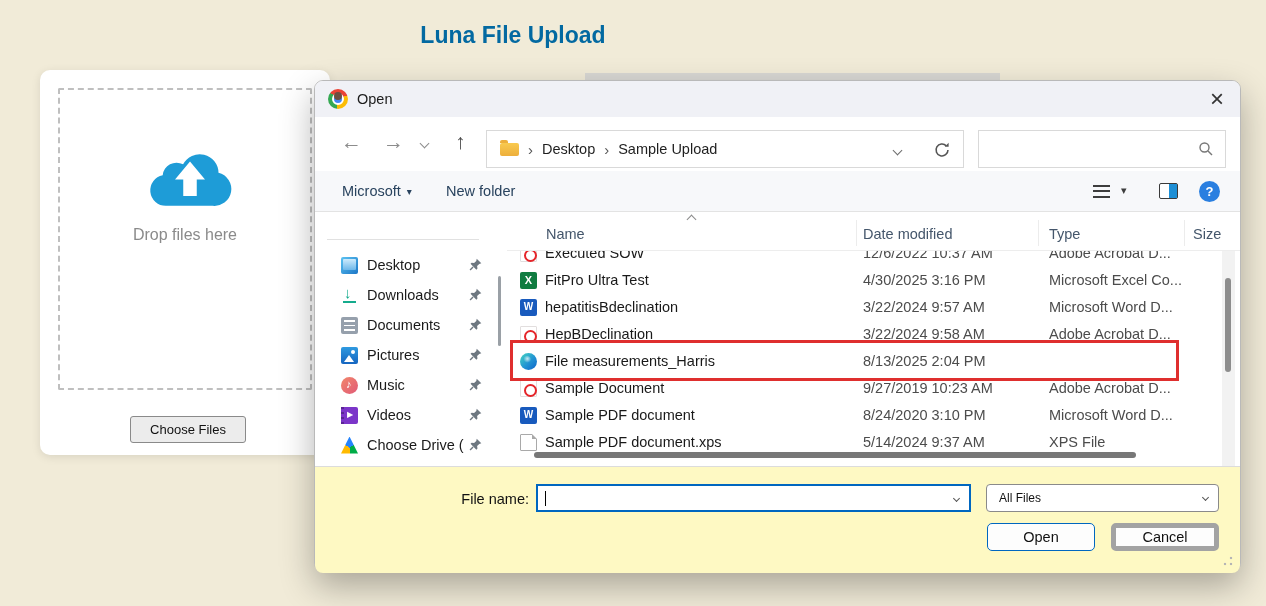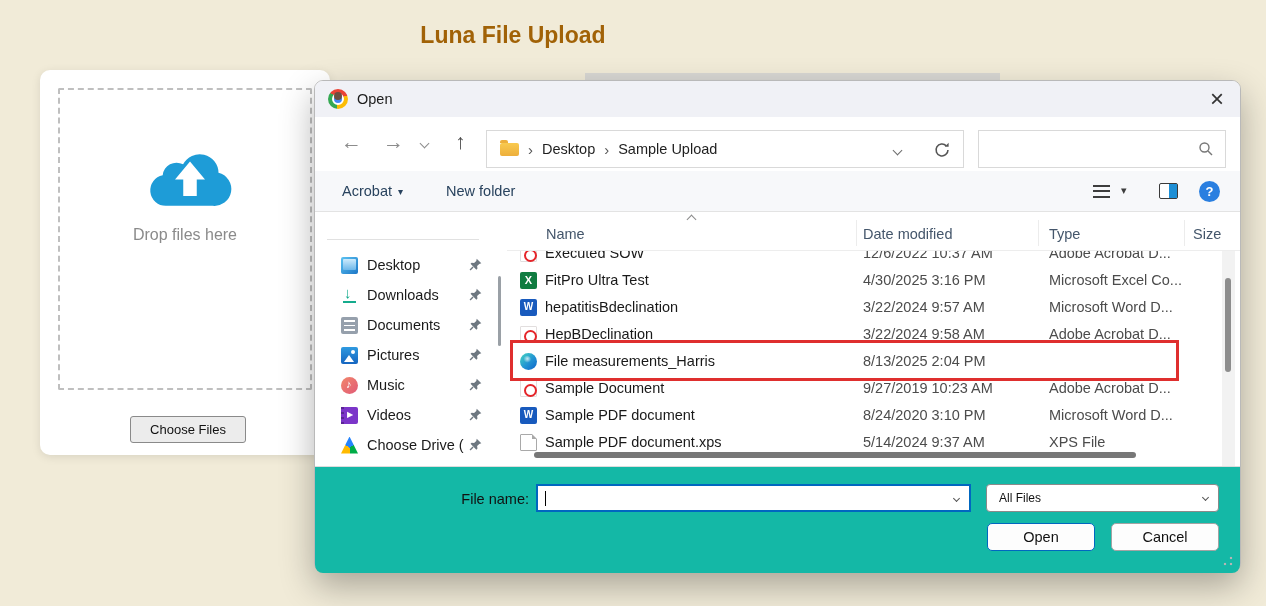--- a/index.html
+++ b/index.html
@@ -2,21 +2,21 @@
 <html><head>
 <meta charset="utf-8">
 <style>
   * { margin:0; padding:0; box-sizing:border-box; }
   html,body { width:1266px; height:606px; }
   body { font-family:"Liberation Sans", sans-serif; background:#f1ebd8; overflow:hidden; }
   .stage { position:relative; width:1266px; height:606px; background:#f1ebd8; }
 
   
   .page-title { position:absolute; top:22px; left:0; width:1026px; text-align:center;
-    font-size:23px; font-weight:bold; color:#a16207; }
+    font-size:23px; font-weight:bold; color:#0369a1; }
   .bg-strip { position:absolute; left:585px; top:73px; width:415px; height:12px; background:#d8d7d3; }
   .upload-card { position:absolute; left:40px; top:70px; width:290px; height:385px; background:#fff;
     border-radius:10px; box-shadow:0 2px 10px rgba(0,0,0,.10); }
   .dropzone { position:absolute; left:18px; top:18px; width:254px; height:302px;
     border:2px dashed #bfbfbf; border-radius:2px; }
   .cloud { position:absolute; left:82px; top:50px; width:96px; height:76px; }
   .drop-label { position:absolute; left:0; top:136px; width:100%; text-align:center;
     font-size:16px; color:#8a8a8a; }
   .choose-btn { position:absolute; left:90px; top:346px; width:116px; height:27px;
     background:#ececec; border:1px solid #8a8a8a; border-radius:3px; font-size:13px; color:#111;
@@ -140,36 +140,36 @@
     border-left:5px solid #a9a9a9; border-top:5px solid #fff; }
 
   .redbox { position:absolute; left:3px; top:128px; width:669px; height:41px;
     border:3px solid #df2f2e; z-index:4; }
   .hscroll { position:absolute; left:27px; top:240px; width:602px; height:6px; background:#777;
     border-radius:3px; z-index:5; }
   .vtrack { position:absolute; left:715px; top:39px; width:13px; height:215px; background:#f2f2f2; }
   .vthumb { position:absolute; left:3px; top:27px; width:6px; height:94px; background:#8d8d8d; border-radius:3px; }
 
   
-  .footer { position:absolute; left:0; top:385px; right:0; height:107px; background:#14b8a6;
+  .footer { position:absolute; left:0; top:385px; right:0; height:107px; background:#fef9c3;
     border-top:1px solid #dcdcdc; border-radius:0 0 8px 8px; }
   .fn-label { position:absolute; left:100px; top:24px; width:114px; text-align:right; font-size:14.5px; color:#111; }
   .fn-input { position:absolute; left:221px; top:17px; width:435px; height:28px; background:#fff;
     border:2px solid #0067c0; }
   .fn-input input { position:absolute; left:6px; top:1px; width:390px; height:22px; border:none; outline:none;
     font-size:14px; font-family:"Liberation Sans", sans-serif; }
   .fn-caret { position:absolute; left:7px; top:5px; width:1px; height:15px; background:#000; }
   .combo-chev { position:absolute; right:10px; top:10px; width:5px; height:5px; border-color:#555; }
   .ft-select { position:absolute; left:671px; top:17px; width:233px; height:28px; background:#fff;
     border:1px solid #8a8a8a; border-radius:4px; }
   .ft-label { position:absolute; left:12px; top:0; line-height:26px; font-size:12px; color:#111; }
   .btn { position:absolute; top:56px; width:108px; height:28px; background:#fdfdfd; border-radius:5px;
     font-size:14.5px; color:#111; font-family:"Liberation Sans", sans-serif; }
   .open-btn { left:672px; border:1.5px solid #0067c0; }
-  .cancel-btn { left:796px; border:1px solid #a3a3a3; }
+  .cancel-btn { left:796px; border:5px solid #a3a3a3; }
   .grip { position:absolute; right:7px; bottom:7px; width:10px; height:10px;
     background:
       radial-gradient(circle at 8px 2px, #b5b5b5 1.3px, transparent 1.6px),
       radial-gradient(circle at 8px 8px, #b5b5b5 1.3px, transparent 1.6px),
       radial-gradient(circle at 2px 8px, #b5b5b5 1.3px, transparent 1.6px); }
 </style>
 </head>
 <body>
 
 <div class="stage">
@@ -223,21 +223,21 @@
         <span class="mag">
           <svg width="16" height="16" viewBox="0 0 16 16">
             <circle cx="6.5" cy="6.5" r="4.5" fill="none" stroke="#777" stroke-width="1.4"></circle>
             <line x1="10" y1="10" x2="14" y2="14" stroke="#777" stroke-width="1.4"></line>
           </svg>
         </span>
       </div>
     </div>
 
     <div class="toolbar">
-      <span class="tb-item" style="left:27px"><span>Acrobat</span><span class="tb-caret">▾</span></span>
+      <span class="tb-item" style="left:27px"><span>Microsoft</span><span class="tb-caret">▾</span></span>
       <span class="tb-item" style="left:131px">New folder</span>
       <span class="hamburger"></span>
       <span class="view-caret">▾</span>
       <span class="pane-icon"></span>
       <span class="help-icon">?</span>
     </div>
 
     <div class="content">
 
       <div class="sidebar">

